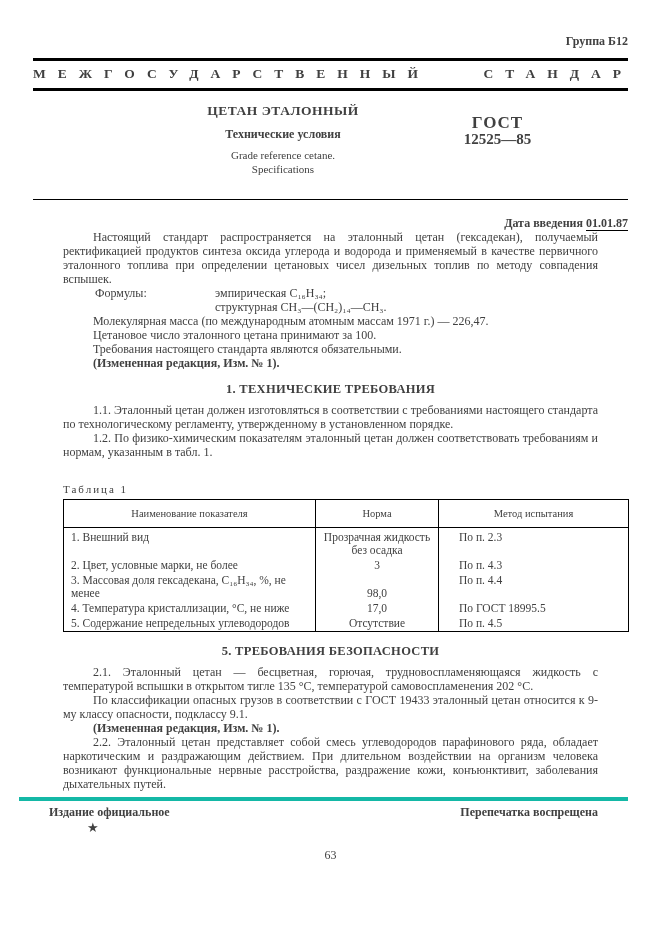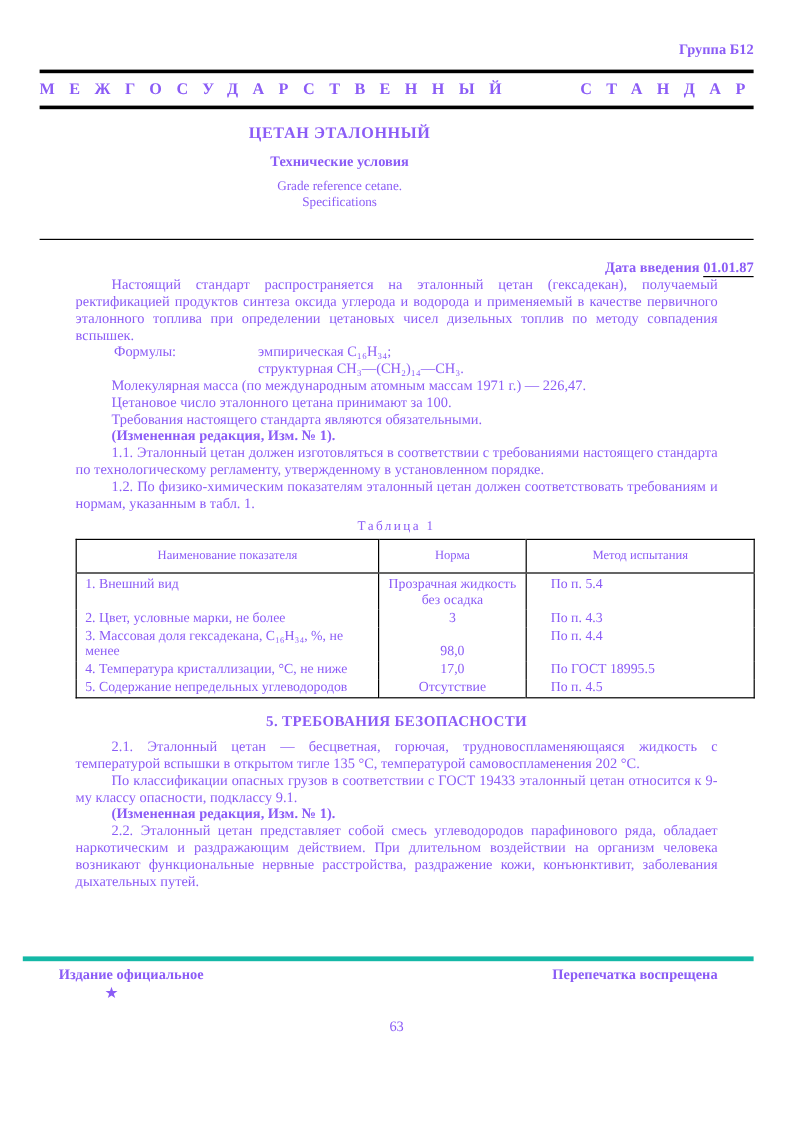--- a/index.html
+++ b/index.html
@@ -3,21 +3,21 @@
 <meta charset="utf-8">
 <style>
   html, body { margin: 0; padding: 0; background: #ffffff; }
   .page {
     position: relative;
     width: 661px;
     height: 936px;
     box-sizing: border-box;
     padding: 34px 33px 16px;
     background: #ffffff;
-    color: #8b5cf6;
+    color: #404040;
     font-family: "Liberation Serif", "DejaVu Serif", serif;
     font-size: 12px;
     line-height: 14px;
     overflow: hidden;
   }
   .bold { font-weight: bold; }
   .group-label {
     text-align: right;
     font-weight: bold;
     font-size: 12px;
@@ -62,22 +62,22 @@
   .formula-l2 { padding-left: 152px; }
   h2.sec {
     margin: 12px 0 7px;
     text-align: center;
     font-size: 12.5px;
     font-weight: bold;
     letter-spacing: 0.3px;
   }
   .intro-space { margin-top: 13px; }
   .table-caption {
-    margin: 6px 30px 3px;
-    text-align: center;
+    margin: 23px 30px 3px;
+    text-align: left;
     font-size: 11px;
     letter-spacing: 2px;
   }
   table.spec-table {
     border-collapse: collapse;
     table-layout: fixed;
     width: 565px;
     margin-left: 30px;
     border: 1.5px solid #000;
     font-size: 11.5px;
@@ -126,40 +126,45 @@
     <span class="masthead-text">МЕЖГОСУДАРСТВЕННЫЙ СТАНДАРТ</span>
   </div>
 
   <div class="title-row">
     <div class="title-center">
       <div class="doc-title">ЦЕТАН ЭТАЛОННЫЙ</div>
       <div class="doc-subtitle">Технические условия</div>
       <div class="doc-title-en">Grade reference cetane.</div>
       <div class="doc-title-en">Specifications</div>
     </div>
+    <div class="gost-block">
+      <div class="gost-label">ГОСТ</div>
+      <div class="gost-number">12525—85</div>
+    </div>
   </div>
 
 
   <div class="rule"></div>
 
   <div class="date-line">
     <span>Дата введения </span><span class="u">01.01.87</span>
   </div>
 
   <div class="body-text">
     <p class="ind just intro-space">Настоящий стандарт распространяется на эталонный цетан (гексадекан), получаемый ректификацией продуктов синтеза оксида углерода и водорода и применяемый в качестве первичного эталонного топлива при определении цетановых чисел дизельных топлив по методу совпадения вспышек.</p>
     <div class="formula-l1">
       <span class="formula-label">Формулы:</span><span>эмпирическая C₁₆H₃₄;</span>
     </div>
     <div class="formula-l2">структурная CH₃—(CH₂)₁₄—CH₃.</div>
     <p class="ind">Молекулярная масса (по международным атомным массам 1971 г.) — 226,47.</p>
     <p class="ind">Цетановое число эталонного цетана принимают за 100.</p>
     <p class="ind">Требования настоящего стандарта являются обязательными.</p>
     <p class="ind bold">(Измененная редакция, Изм. № 1).</p>
 
+    <h2 class="sec">1. ТЕХНИЧЕСКИЕ ТРЕБОВАНИЯ</h2>
     <p class="ind just">1.1. Эталонный цетан должен изготовляться в соответствии с требованиями настоящего стандарта по технологическому регламенту, утвержденному в установленном порядке.</p>
     <p class="ind just">1.2. По физико-химическим показателям эталонный цетан должен соответствовать требованиям и нормам, указанным в табл. 1.</p>
   </div>
 
   <div class="table-caption">Таблица 1</div>
 
   <table class="spec-table">
     <colgroup>
       <col class="c-name">
         <col class="c-norm">
@@ -169,21 +174,21 @@
       <tr>
         <th>Наименование показателя</th>
         <th>Норма</th>
         <th>Метод испытания</th>
       </tr>
     </thead>
     <tbody>
       <tr>
         <td class="c-name">1. Внешний вид</td>
         <td class="c-norm">Прозрачная жидкость без осадка</td>
-        <td class="c-method">По п. 5.4</td>
+        <td class="c-method">По п. 2.3</td>
       </tr>
       <tr>
         <td class="c-name">2. Цвет, условные марки, не более</td>
         <td class="c-norm">3</td>
         <td class="c-method">По п. 4.3</td>
       </tr>
       <tr>
         <td class="c-name">3. Массовая доля гексадекана, C₁₆H₃₄, %, не менее</td>
         <td class="c-norm vbottom">98,0</td>
         <td class="c-method">По п. 4.4</td>

